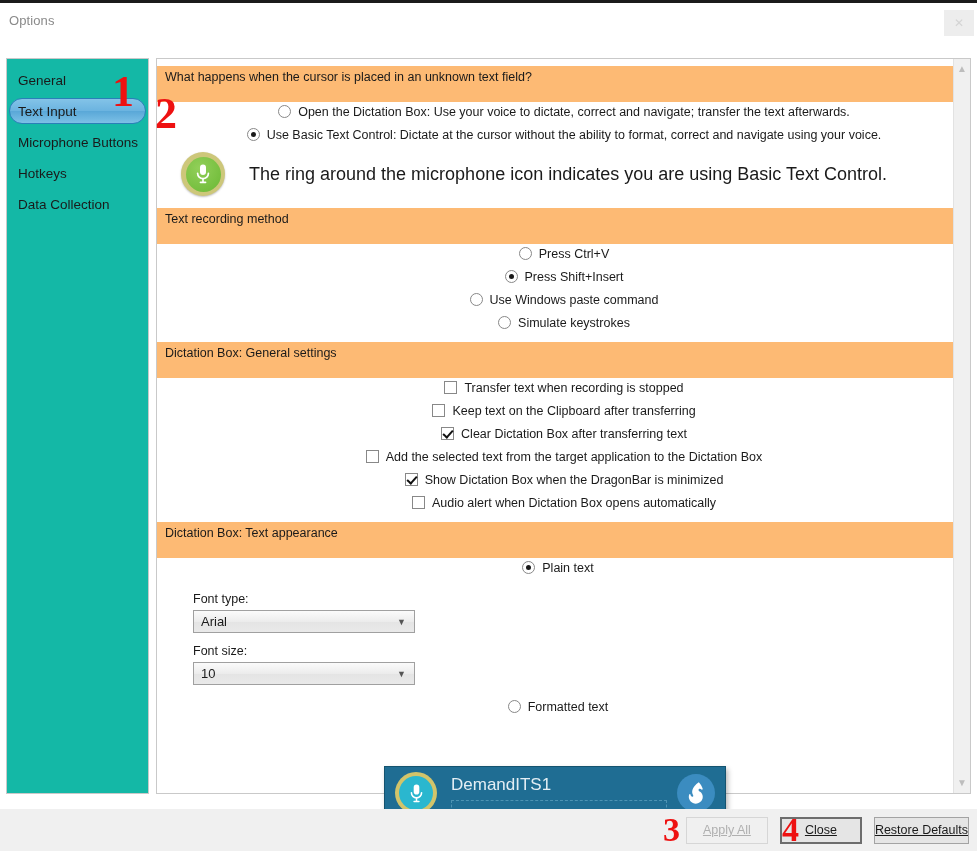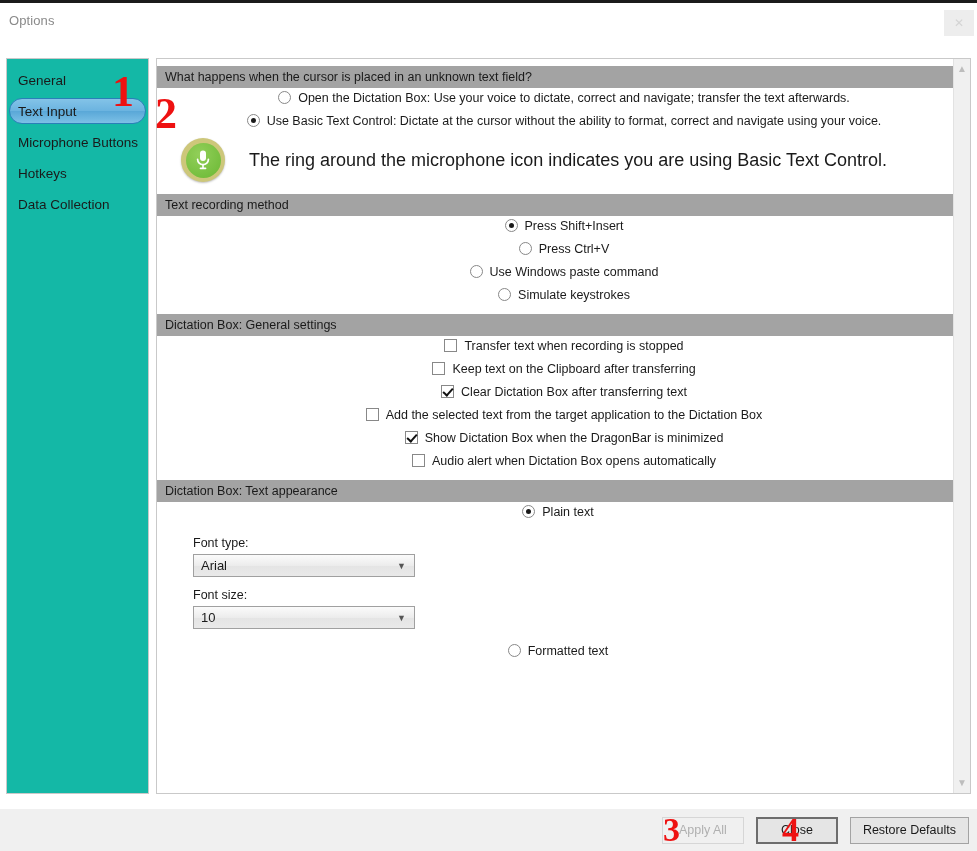--- a/index.html
+++ b/index.html
@@ -127,22 +127,22 @@
     display: flex;
     align-items: center;
     justify-content: center;
     color: #bdbdbd;
     font-size: 10px;
     line-height: 1;
   }
 
   
   .section-head {
-    background: #a3a3a3;
-    height: 22px;
+    background: #fdba74;
+    height: 36px;
     line-height: 22px;
     padding: 0 0 0 8px;
     font-size: 12.5px;
     color: #1a1a1a;
     margin: 6px 0 0 0;
   }
   .section-head.first { margin-top: 7px; }
 
   
   .opt-row {
@@ -335,30 +335,31 @@
     display: flex;
     align-items: center;
     justify-content: flex-end;
     padding-right: 8px;
     gap: 12px;
     position: relative;
   }
   .btn {
     height: 27px;
     min-width: 82px;
-    padding: 0 12px;
+    padding: 0 0;
     border: 1px solid #a3a3a3;
     background: #e5e5e5;
     font-size: 12.5px;
     color: #1a1a1a;
     display: flex;
     align-items: center;
     justify-content: center;
     box-sizing: border-box;
     font-family: "Liberation Sans", sans-serif;
+    text-decoration: underline;
   }
   .btn.disabled {
     color: #b0b0b0;
     background: #f0f0f0;
     border-color: #d6d6d6;
   }
   .btn.default {
     border: 2px solid #6d6d6d;
   }
 
@@ -421,26 +422,26 @@
                 <rect x="4.6" y="18.6" width="6.8" height="1.7" rx=".8" fill="#ffffff"></rect>
               </svg>
             </div>
           </div>
           <div class="btc-note">The ring around the microphone icon indicates you are using Basic Text Control.</div>
         </div>
 
         <div class="section-head">Text recording method</div>
 
         <div class="opt-row">
+          <span class="radio"></span>
+          <span class="lbl">Press Ctrl+V</span>
+        </div>
+        <div class="opt-row">
           <span class="radio on"></span>
           <span class="lbl">Press Shift+Insert</span>
-        </div>
-        <div class="opt-row">
-          <span class="radio"></span>
-          <span class="lbl">Press Ctrl+V</span>
         </div>
         <div class="opt-row">
           <span class="radio"></span>
           <span class="lbl">Use Windows paste command</span>
         </div>
         <div class="opt-row">
           <span class="radio"></span>
           <span class="lbl">Simulate keystrokes</span>
         </div>
 
@@ -492,20 +493,43 @@
             <span class="dd-value">10</span>
             <span class="dd-arrow">▼</span>
           </div>
         </div>
 
         <div class="opt-row" style="padding-left:6px;margin-top:12px;">
           <span class="radio"></span>
           <span class="lbl">Formatted text</span>
         </div>
 
+        <div class="dragonbar-wrap">
+          <div class="dragonbar">
+            <div class="db-mic">
+              <div class="db-mic-inner">
+                <svg width="15" height="21" viewBox="0 0 16 22" aria-hidden="true">
+                  <rect x="5" y="1.5" width="6" height="10.5" rx="3" fill="#ffffff"></rect>
+                  <path d="M2.6 10.3 a5.4 5.4 0 0 0 10.8 0" fill="none" stroke="#ffffff" stroke-width="1.7" stroke-linecap="round"></path>
+                  <rect x="7.2" y="15" width="1.6" height="4" fill="#ffffff"></rect>
+                  <rect x="4.6" y="18.6" width="6.8" height="1.7" rx=".8" fill="#ffffff"></rect>
+                </svg>
+              </div>
+            </div>
+            <div class="db-center">
+              <div class="db-title">DemandITS1</div>
+              <div class="db-bar"></div>
+            </div>
+            <div class="db-logo">
+              <svg width="22" height="24" viewBox="0 0 22 24" aria-hidden="true">
+                <path d="M13.8 1.2 C10.4 3.6 8.2 6.3 7.4 9.1 c-.5 1.9-.2 3.6 .6 4.8 .5 .8 .3 1.6-.4 1.8 -1 .3-1.9-.6-2.1-2.1 -.1-.8-1-.9-1.3-.1 -1.2 3.1 .4 7 3.7 8.5 3.7 1.7 8.2-.1 9.5-3.9 1.1-3.1-.2-6.2-2.8-7.6 -1.1-.6-1.4-1.6-.7-2.4 .6-.7 1.9-.6 2.6 .3 .5 .6 1.4 .2 1.2-.6 C16.9 5.2 15.6 2.9 13.8 1.2 Z" fill="#ffffff"></path>
+              </svg>
+            </div>
+          </div>
+        </div>
 
       </div>
 
       <div class="scrollbar">
         <div class="sb-arrow">▲</div>
         <div class="sb-arrow">▼</div>
       </div>
     </div>
   </div>
 

